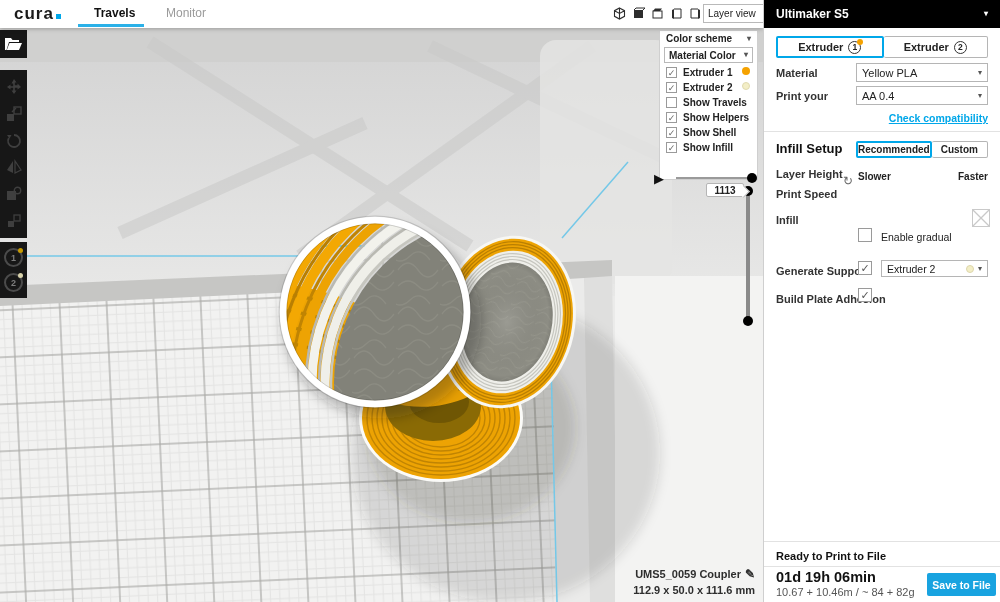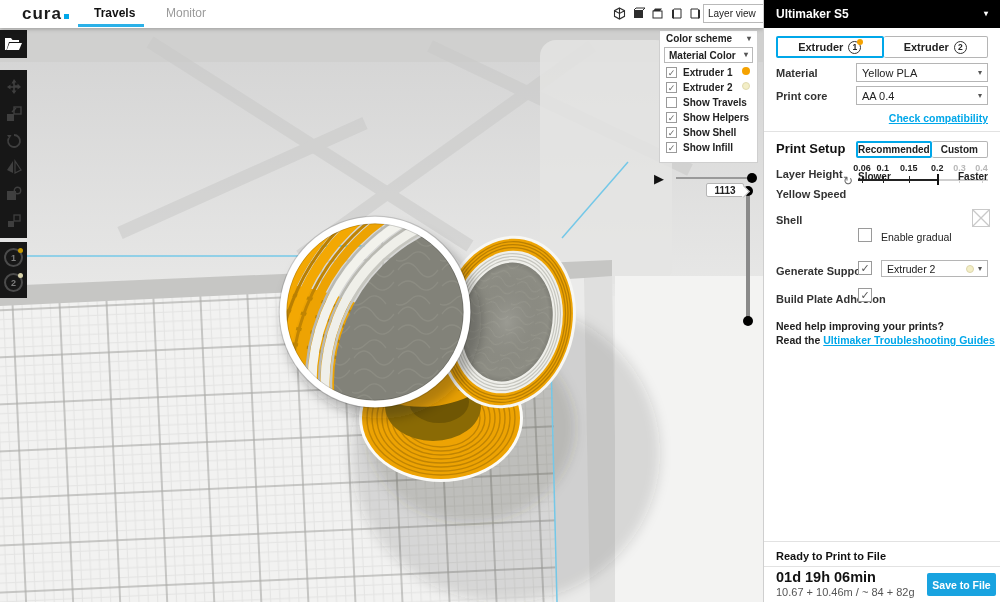--- a/index.html
+++ b/index.html
@@ -1,21 +1,21 @@
 <!DOCTYPE html>
 <html><head>
 <meta charset="utf-8">
 <style>
   * { margin:0; padding:0; box-sizing:border-box; }
   html,body { width:1000px; height:602px; overflow:hidden; }
   body { font-family:"Liberation Sans", sans-serif; background:#eaeaea; position:relative; font-size:11px; color:#222; }
 
   
   #topbar { position:absolute; left:0; top:0; width:763px; height:28px; background:#fff; z-index:40; box-shadow:0 1px 4px rgba(0,0,0,.25); }
-  #logo { position:absolute; left:14px; top:4px; font-size:17px; font-weight:800; letter-spacing:1px; color:#1b1b1b;margin-left:8px; }
+  #logo { position:absolute; left:14px; top:4px; font-size:17px; font-weight:800; letter-spacing:1px; color:#1b1b1b; }
   #logo .dot { display:inline-block; width:5px; height:5px; background:#00a7e9; margin-left:2px; }
   .stage-tab { position:absolute; top:6px; font-size:12px; font-weight:700; }
   #tab-prepare { left:94px; color:#111; }
   #tab-monitor { left:166px; color:#9a9a9a; font-weight:400; }
   #tab-underline { position:absolute; left:78px; top:24px; width:66px; height:3px; background:#2bb1e8; }
   #view-icons { position:absolute; left:612px; top:5px; display:flex; gap:4px; }
   .view-ic { width:15px; height:16px; display:flex; align-items:center; justify-content:center; }
   #viewmode-select { position:absolute; left:703px; top:4px; width:78px; height:19px; background:#fff; border:1px solid #b9b9b9; font-size:10px; color:#222; display:flex; align-items:center; padding:0 4px; justify-content:space-between; }
   .chev { font-size:8px; color:#555; line-height:1; }
 
@@ -26,21 +26,21 @@
   .ltb { position:absolute; left:0; width:27px; background:#171717; z-index:30; }
   #ltb-open { top:2px; height:28px; display:flex; align-items:center; justify-content:center; }
   #ltb-tools { top:42px; height:168px; display:flex; flex-direction:column; align-items:center; justify-content:space-around; padding:4px 0; }
   #ltb-ext { top:214px; height:56px; display:flex; flex-direction:column; align-items:center; justify-content:space-evenly; }
   .extbtn { width:19px; height:19px; border:2px solid #4b4b4b; border-radius:50%; color:#7c7c7c; font-size:9px; font-weight:700; display:flex; align-items:center; justify-content:center; position:relative; }
   .extbtn .mdot { position:absolute; right:-2px; top:-2px; width:5px; height:5px; border-radius:50%; }
   .mdot-1 { background:#c79a00; }
   .mdot-2 { background:#d9d3ab; }
 
   
-  #scheme-panel { position:absolute; left:659px; top:2px; width:99px; background:#fff; border:1px solid #cfcfcf; z-index:25; padding-bottom:5px; }
+  #scheme-panel { position:absolute; left:659px; top:2px; width:99px; background:#fff; border:1px solid #cfcfcf; z-index:25; padding-bottom:22px; }
   #scheme-head { height:15px; display:flex; align-items:center; justify-content:space-between; padding:0 6px; font-size:10px; font-weight:700; color:#222; }
   #scheme-select { margin:1px 4px 4px 4px; height:16px; border:1px solid #b9b9b9; display:flex; align-items:center; justify-content:space-between; padding:0 4px; font-size:10px; font-weight:700; color:#222; }
   .vrow { display:flex; align-items:flex-start; height:15px; padding:0 6px; position:relative; }
   .cb { width:11px; height:11px; border:1px solid #9a9a9a; background:#fff; font-size:9px; color:#666; line-height:10px; text-align:center; flex:none; }
   .cb.on::after { content:"\2713"; }
   .vrow .lbl { margin-left:6px; font-size:10px; color:#222; font-weight:600; }
   .vrow .cdot { position:absolute; right:7px; width:8px; height:8px; border-radius:50%; }
   .cdot-orange { background:#f5a200; }
   .cdot-pale { background:#f3eec6; border:1px solid #e0dab0; }
 
@@ -355,20 +355,24 @@
   <div id="hslider">
       <span class="dot"></span>
     </div>
   <div id="layer-tag"><span>1113</span></div>
   <div id="vslider">
     <span class="vdot" style="top:-4px"></span>
     <span class="vdot" style="bottom:-4px"></span>
   </div>
 
   
+  <div id="model-info">
+    <div id="model-name"><span>UMS5_0059 Coupler</span><span id="edit-pencil">✎</span></div>
+    <div id="model-dims">112.9 x 50.0 x 111.6 mm</div>
+  </div>
 </div>
 
 <div id="topbar">
   <div id="logo"><span>cura</span><span class="dot"></span></div>
   <div class="stage-tab" id="tab-prepare">Travels</div>
   <div class="stage-tab" id="tab-monitor">Monitor</div>
   <div id="tab-underline"></div>
   <div id="view-icons">
     <span class="view-ic">
         <svg width="13" height="13" viewBox="0 0 13 13">
@@ -427,85 +431,64 @@
         </span>
     </div>
   </div>
 
   <div class="rlabel" style="top:67px">Material</div>
   <div class="rselect" style="top:63px">
     <span>Yellow PLA</span>
     <span class="chev">▾</span>
   </div>
 
-  <div class="rlabel" style="top:90px">Print core</div>
+  <div class="rlabel" style="top:90px">Print your</div>
   <div class="rselect" style="top:86px">
     <span>AA 0.4</span>
     <span class="chev">▾</span>
   </div>
 
   <a id="compat-link">Check compatibility</a>
   <div class="hr" style="top:131px"></div>
 
-  <div id="print-setup-title">Print Setup</div>
+  <div id="print-setup-title">Infill Setup</div>
   <div id="mode-tabs">
     <div class="modetab active">Recommended</div>
     <div class="modetab inactive">Custom</div>
   </div>
 
   <div class="rlabel" style="top:168px">Layer Height</div>
   <div id="reset-icon">↺</div>
-  <div id="lh-slider">
-    <span class="lh-tick-label" style="left:3%">0.06</span>
-    <span class="lh-tick-label" style="left:19%">0.1</span>
-    <span class="lh-tick-label" style="left:39%">0.15</span>
-    <span class="lh-tick-label" style="left:61%">0.2</span>
-    <span class="lh-tick-label dim" style="left:78%">0.3</span>
-    <span class="lh-tick-label dim" style="left:95%">0.4</span>
-    <div id="lh-line-dark"></div>
-      <div id="lh-line-light"></div>
-    <span class="lh-tick" style="left:3%"></span>
-      <span class="lh-tick" style="left:19%"></span>
-    <span class="lh-tick" style="left:39%"></span>
-      <span class="lh-tick" style="left:61%"></span>
-    <span class="lh-tick dim" style="left:78%"></span>
-      <span class="lh-tick dim" style="left:95%"></span>
-    <span id="lh-handle"></span>
-  </div>
-
-  <div class="rlabel" style="top:188px">Yellow Speed</div>
+
+  <div class="rlabel" style="top:188px">Print Speed</div>
   <div id="speed-row">
     <span>Slower</span>
     <span>Faster</span>
   </div>
 
-  <div class="rlabel" style="top:214px">Shell</div>
+  <div class="rlabel" style="top:214px">Infill</div>
   <div id="infill-icon">
     <svg width="16" height="16" viewBox="0 0 16 16">
         <path d="M0 0L16 16M16 0L0 16" stroke="#c9c9c9" stroke-width="1.3"></path>
       </svg>
   </div>
   <div class="rcb" id="gradual-box"></div>
   <div id="gradual-label">Enable gradual</div>
 
   <div class="rlabel" style="top:265px">Generate Support</div>
   <div class="rcb on" id="support-box"></div>
   <div id="support-select">
     <span>Extruder 2</span>
     <span class="cdot"></span>
     <span class="chev">▾</span>
   </div>
 
   <div class="rlabel" style="top:293px">Build Plate Adhesion</div>
   <div class="rcb on" id="adhesion-box"></div>
 
-  <div id="help-block">
-    <div>Need help improving your prints?</div>
-    <div><span>Read the </span><a>Ultimaker Troubleshooting Guides</a></div>
-  </div>
 
   <div class="hr" style="top:541px"></div>
   <div id="out-status">Ready to Print to File</div>
   <div class="hr" style="top:566px"></div>
   <div id="out-time">01d 19h 06min</div>
   <div id="out-usage">10.67 + 10.46m / ~ 84 + 82g</div>
   <button id="save-btn">Save to File</button>
 </div>
 
 </body></html>

